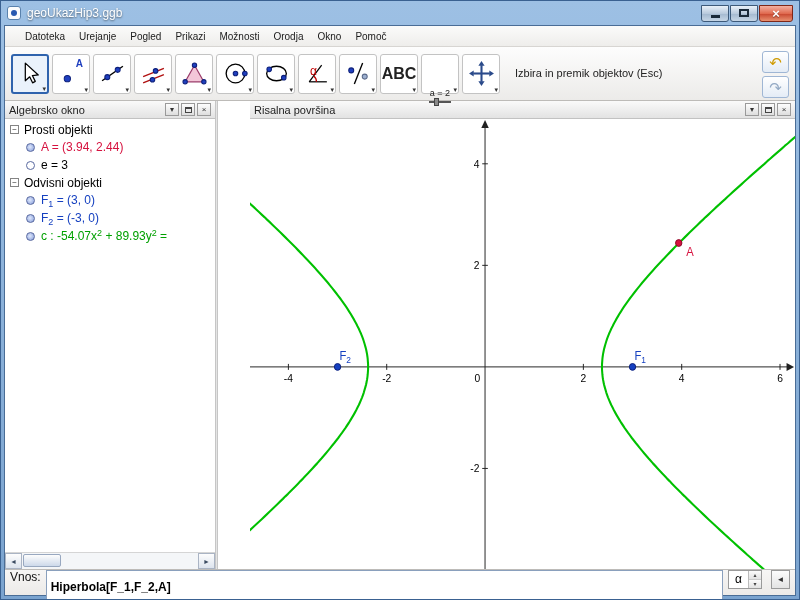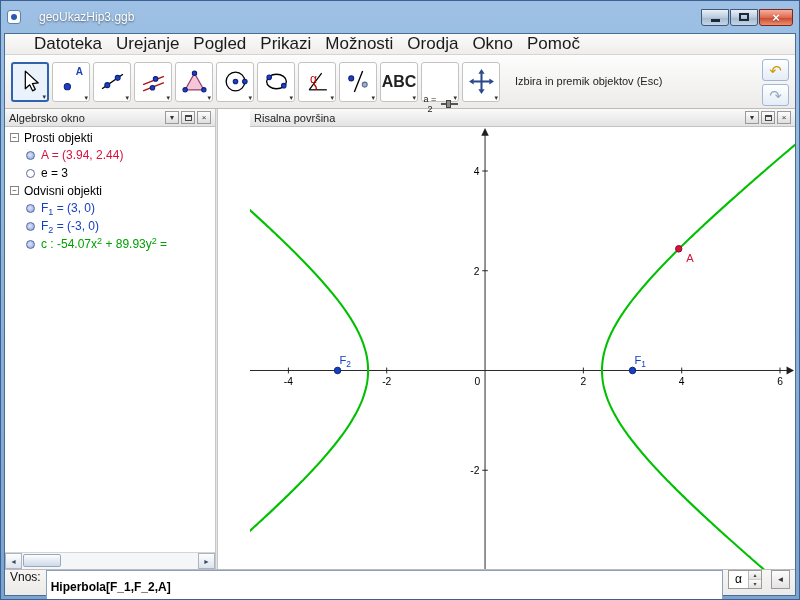--- a/index.html
+++ b/index.html
@@ -4,21 +4,21 @@
 <style>
   * { box-sizing: border-box; margin: 0; padding: 0; }
   html,body { width:800px; height:600px; }
   body { font-family: "Liberation Sans", sans-serif; background:#cfe0ef; }
 
   .window { width:800px; height:600px; background:linear-gradient(#9dc0e4,#7aa3cf);
             padding:0 3px 3px; display:flex; flex-direction:column; overflow:hidden;
             border:1px solid #3a6191; }
 
   
-  .titlebar { height:24px; display:flex; align-items:center; gap:18px; padding:16px 3px; }
+  .titlebar { height:24px; display:flex; align-items:center; gap:6px; padding:8px 3px; }
   .app-icon { width:14px; height:14px; border-radius:3px; background:#fdfdfd;
               border:1px solid #5a82ad; position:relative; flex:0 0 auto; }
   .app-icon::after { content:""; position:absolute; left:3px; top:3px; width:6px; height:6px;
               border-radius:50%; background:#2a5ab0; }
   .title-text { color:#fff; font-size:12px; text-shadow:0 1px 2px rgba(0,0,0,.55); }
   .win-btns { margin-left:auto; display:flex; gap:1px; padding-top:0; }
   .wbtn { width:28px; height:17px; border:1px solid #3d5a7a; border-radius:0 0 3px 3px;
           display:flex; align-items:center; justify-content:center;
           background:linear-gradient(#e9f1f9,#b9cadd 50%,#a3b8cf 51%,#c6d6e6); cursor:default; }
   .wbtn.close { width:34px; background:linear-gradient(#f4b0a0,#e06a50 50%,#c8452e 51%,#e89070); border-color:#7e2718; }
@@ -26,36 +26,36 @@
   .max-glyph { display:inline-block; width:10px; height:8px; border:2px solid #1a2a3a; }
   .wbtn.close span { color:#fff; font-size:13px; font-weight:bold; line-height:13px;
                      text-shadow:0 1px 1px rgba(0,0,0,.4); }
 
   
   .app { flex:1; min-height:0; display:flex; flex-direction:column;
          background:#f0efed; border:1px solid #4a6d96; }
 
   
   .menubar { height:21px; background:linear-gradient(#fbfbfa,#eeedeb); border-bottom:1px solid #d7d5d2;
-             display:flex; align-items:center; padding-left:22px; font-size:17px; color:#1a1a1a; }
+             display:flex; align-items:center; padding-left:13px; font-size:10px; color:#1a1a1a; }
   .menu-item { padding:2px 7px; border-radius:2px; }
 
   
   .toolbar { height:54px; background:linear-gradient(#fdfdfd,#ecebe9); border-bottom:1px solid #bdbbb8;
              display:flex; align-items:center; padding:3px 6px; gap:3px; }
   .tool { width:38px; height:40px; border:1px solid #c3c3c3; border-radius:3px; background:#fff;
           position:relative; display:flex; align-items:center; justify-content:center; padding:0; }
   .tool.selected { border:2px solid #2f63ad; background:#eaf2fb; }
   .tool svg { width:27px; height:27px; display:block; }
   .dd { position:absolute; right:1px; bottom:-1px; font-size:7px; color:#333; line-height:8px; }
   .ovl { position:absolute; font-size:10px; font-weight:bold; color:#1f3fbf; }
   .ovl-A { right:6px; top:3px; }
   .ovl-alpha { left:11px; top:9px; color:#c00000; font-weight:normal; font-size:12px; }
   .abc-label { font-size:16px; font-weight:bold; color:#222; letter-spacing:0; }
-  .slider-ic { display:flex; align-items:center; gap:3px;margin-top:44px; }
+  .slider-ic { display:flex; flex-direction:column; align-items:center; gap:3px;margin-top:44px; }
   .slider-label { font-size:9px; color:#222; }
   .slider-track { width:22px; height:2px; background:#555; position:relative; }
   .slider-knob { position:absolute; left:5px; top:-3px; width:5px; height:8px; background:#8a8a8a; border:1px solid #444; }
   .tool-info { margin-left:12px; line-height:1.25; }
   .tool-info .t1 { font-size:12px; font-weight:bold; color:#111; }
   .tool-info .t2 { font-size:11px; color:#222; }
   .history { margin-left:auto; display:flex; flex-direction:column; gap:3px; align-self:flex-start; padding-top:1px; }
   .hist { width:27px; height:22px; border:1px solid #9fb6d4; border-radius:3px;
           background:linear-gradient(#ffffff,#e4ecf6); display:flex; align-items:center; justify-content:center; }
   .hist.undo span { color:#cf9a00; font-size:15px; line-height:15px; }

